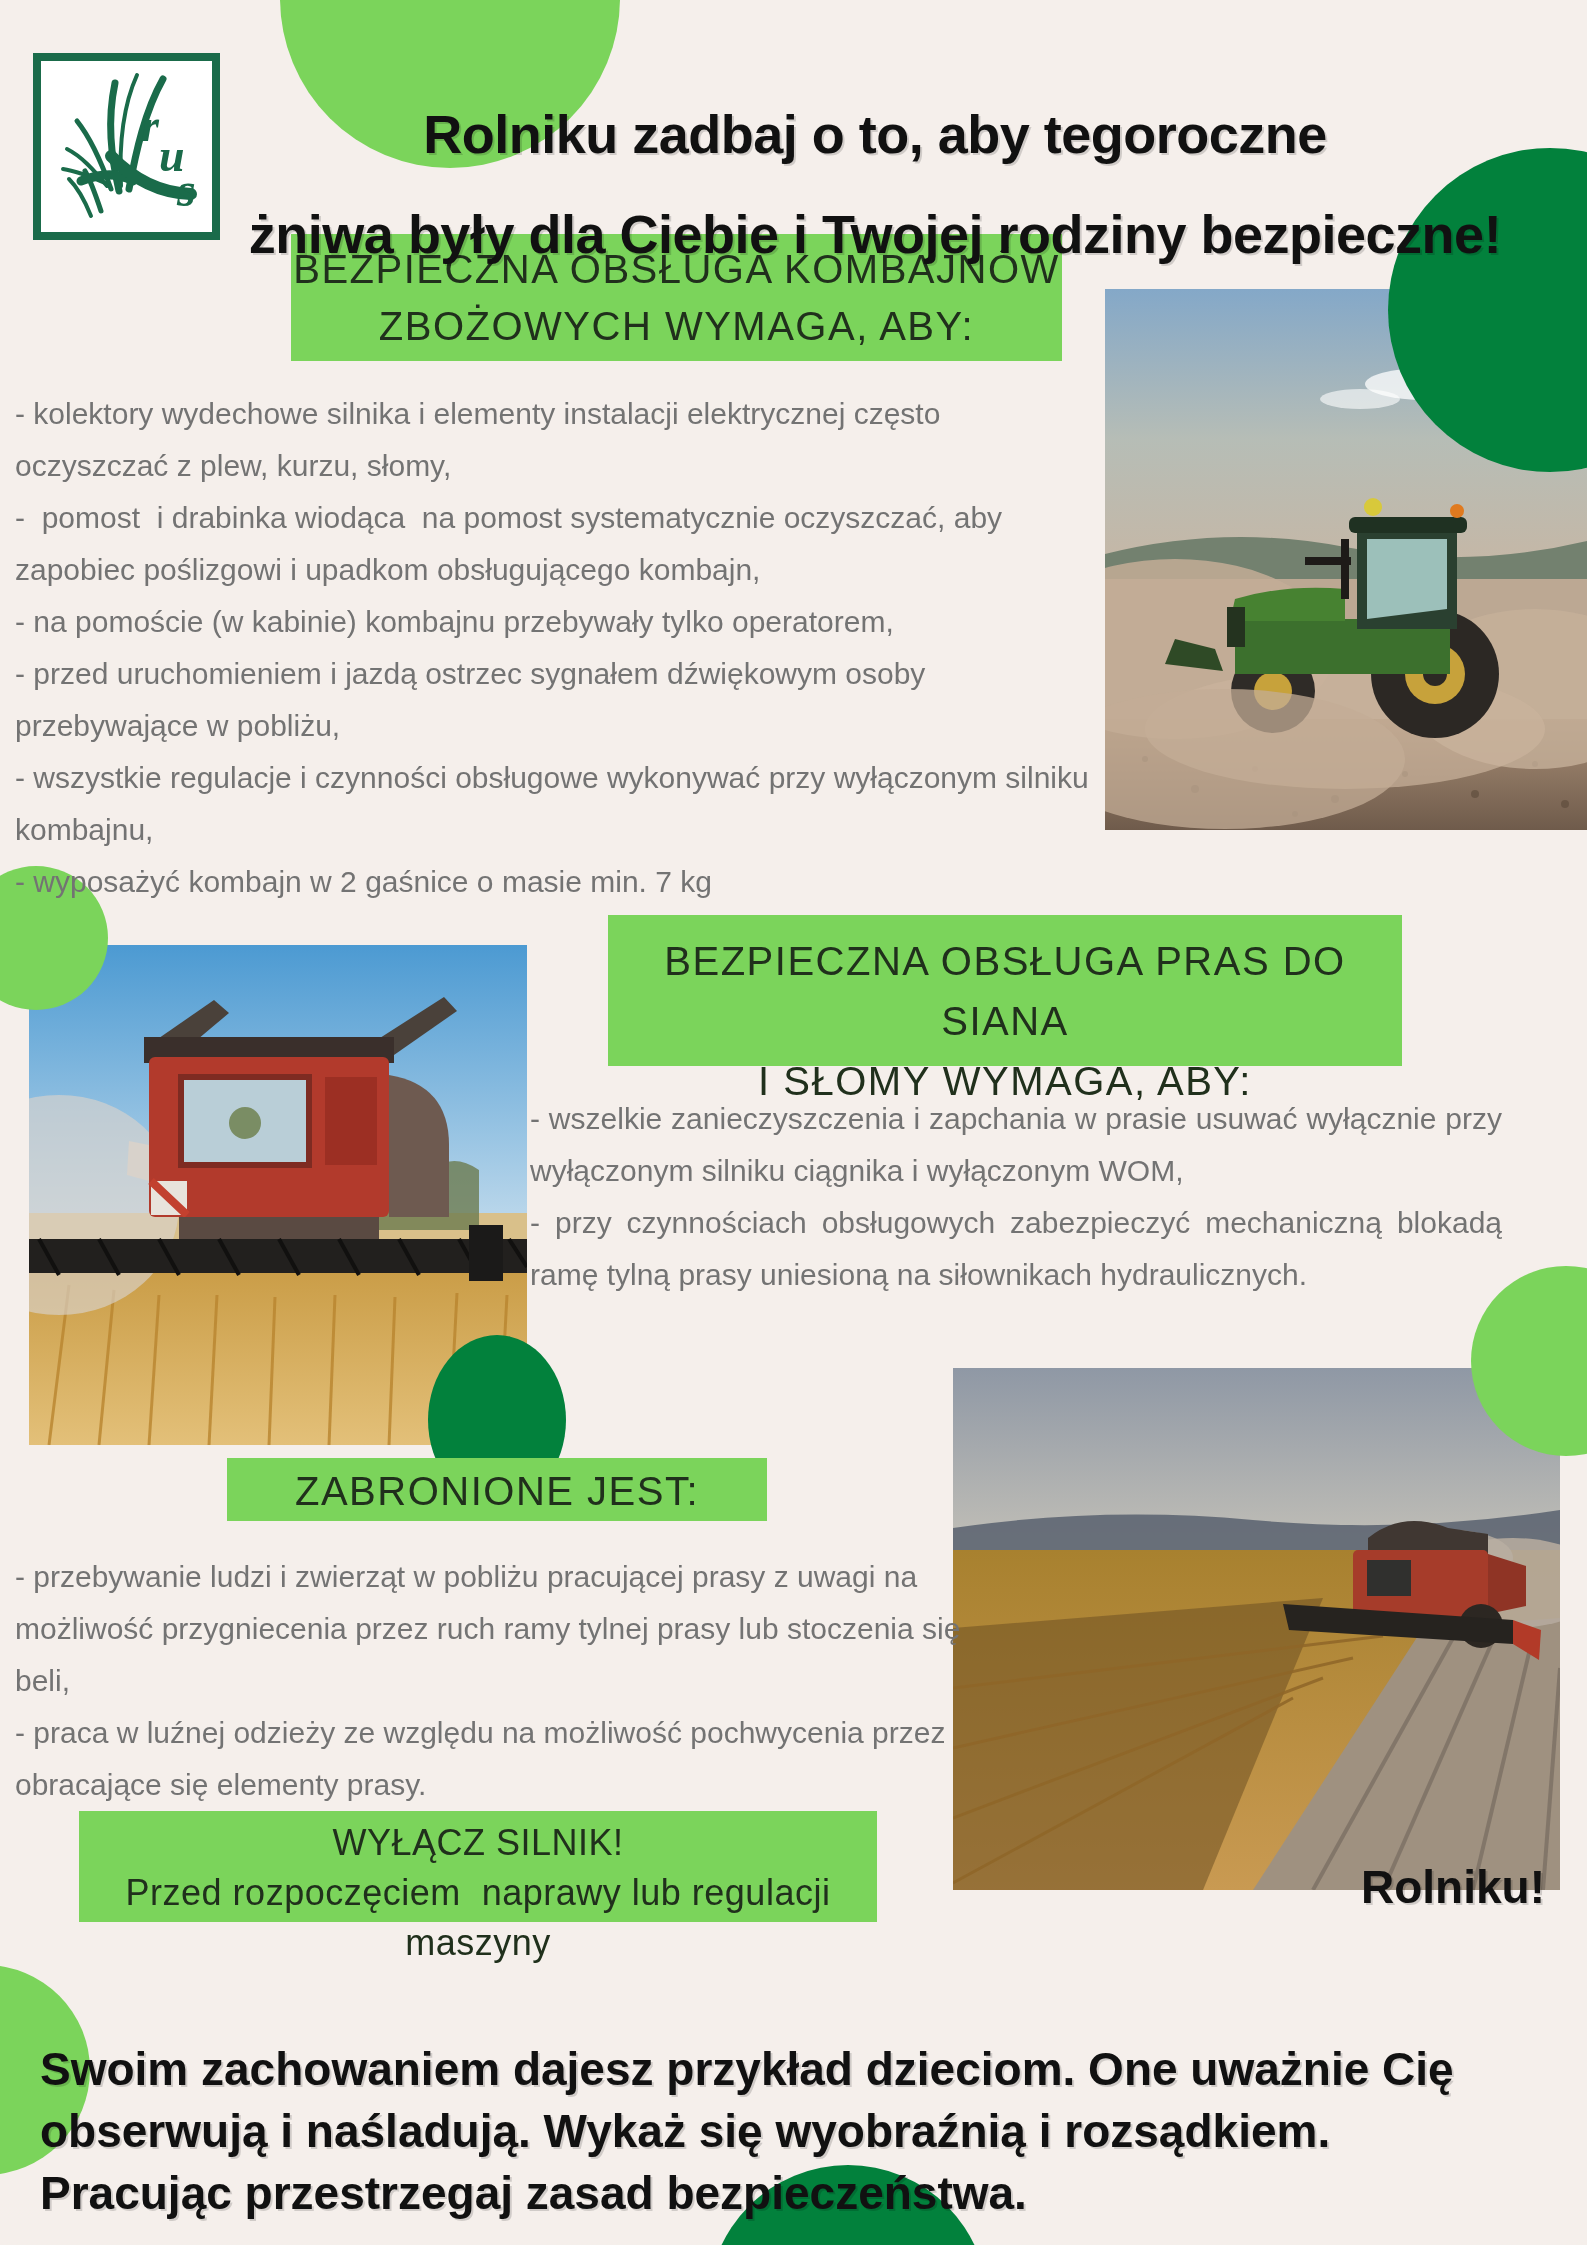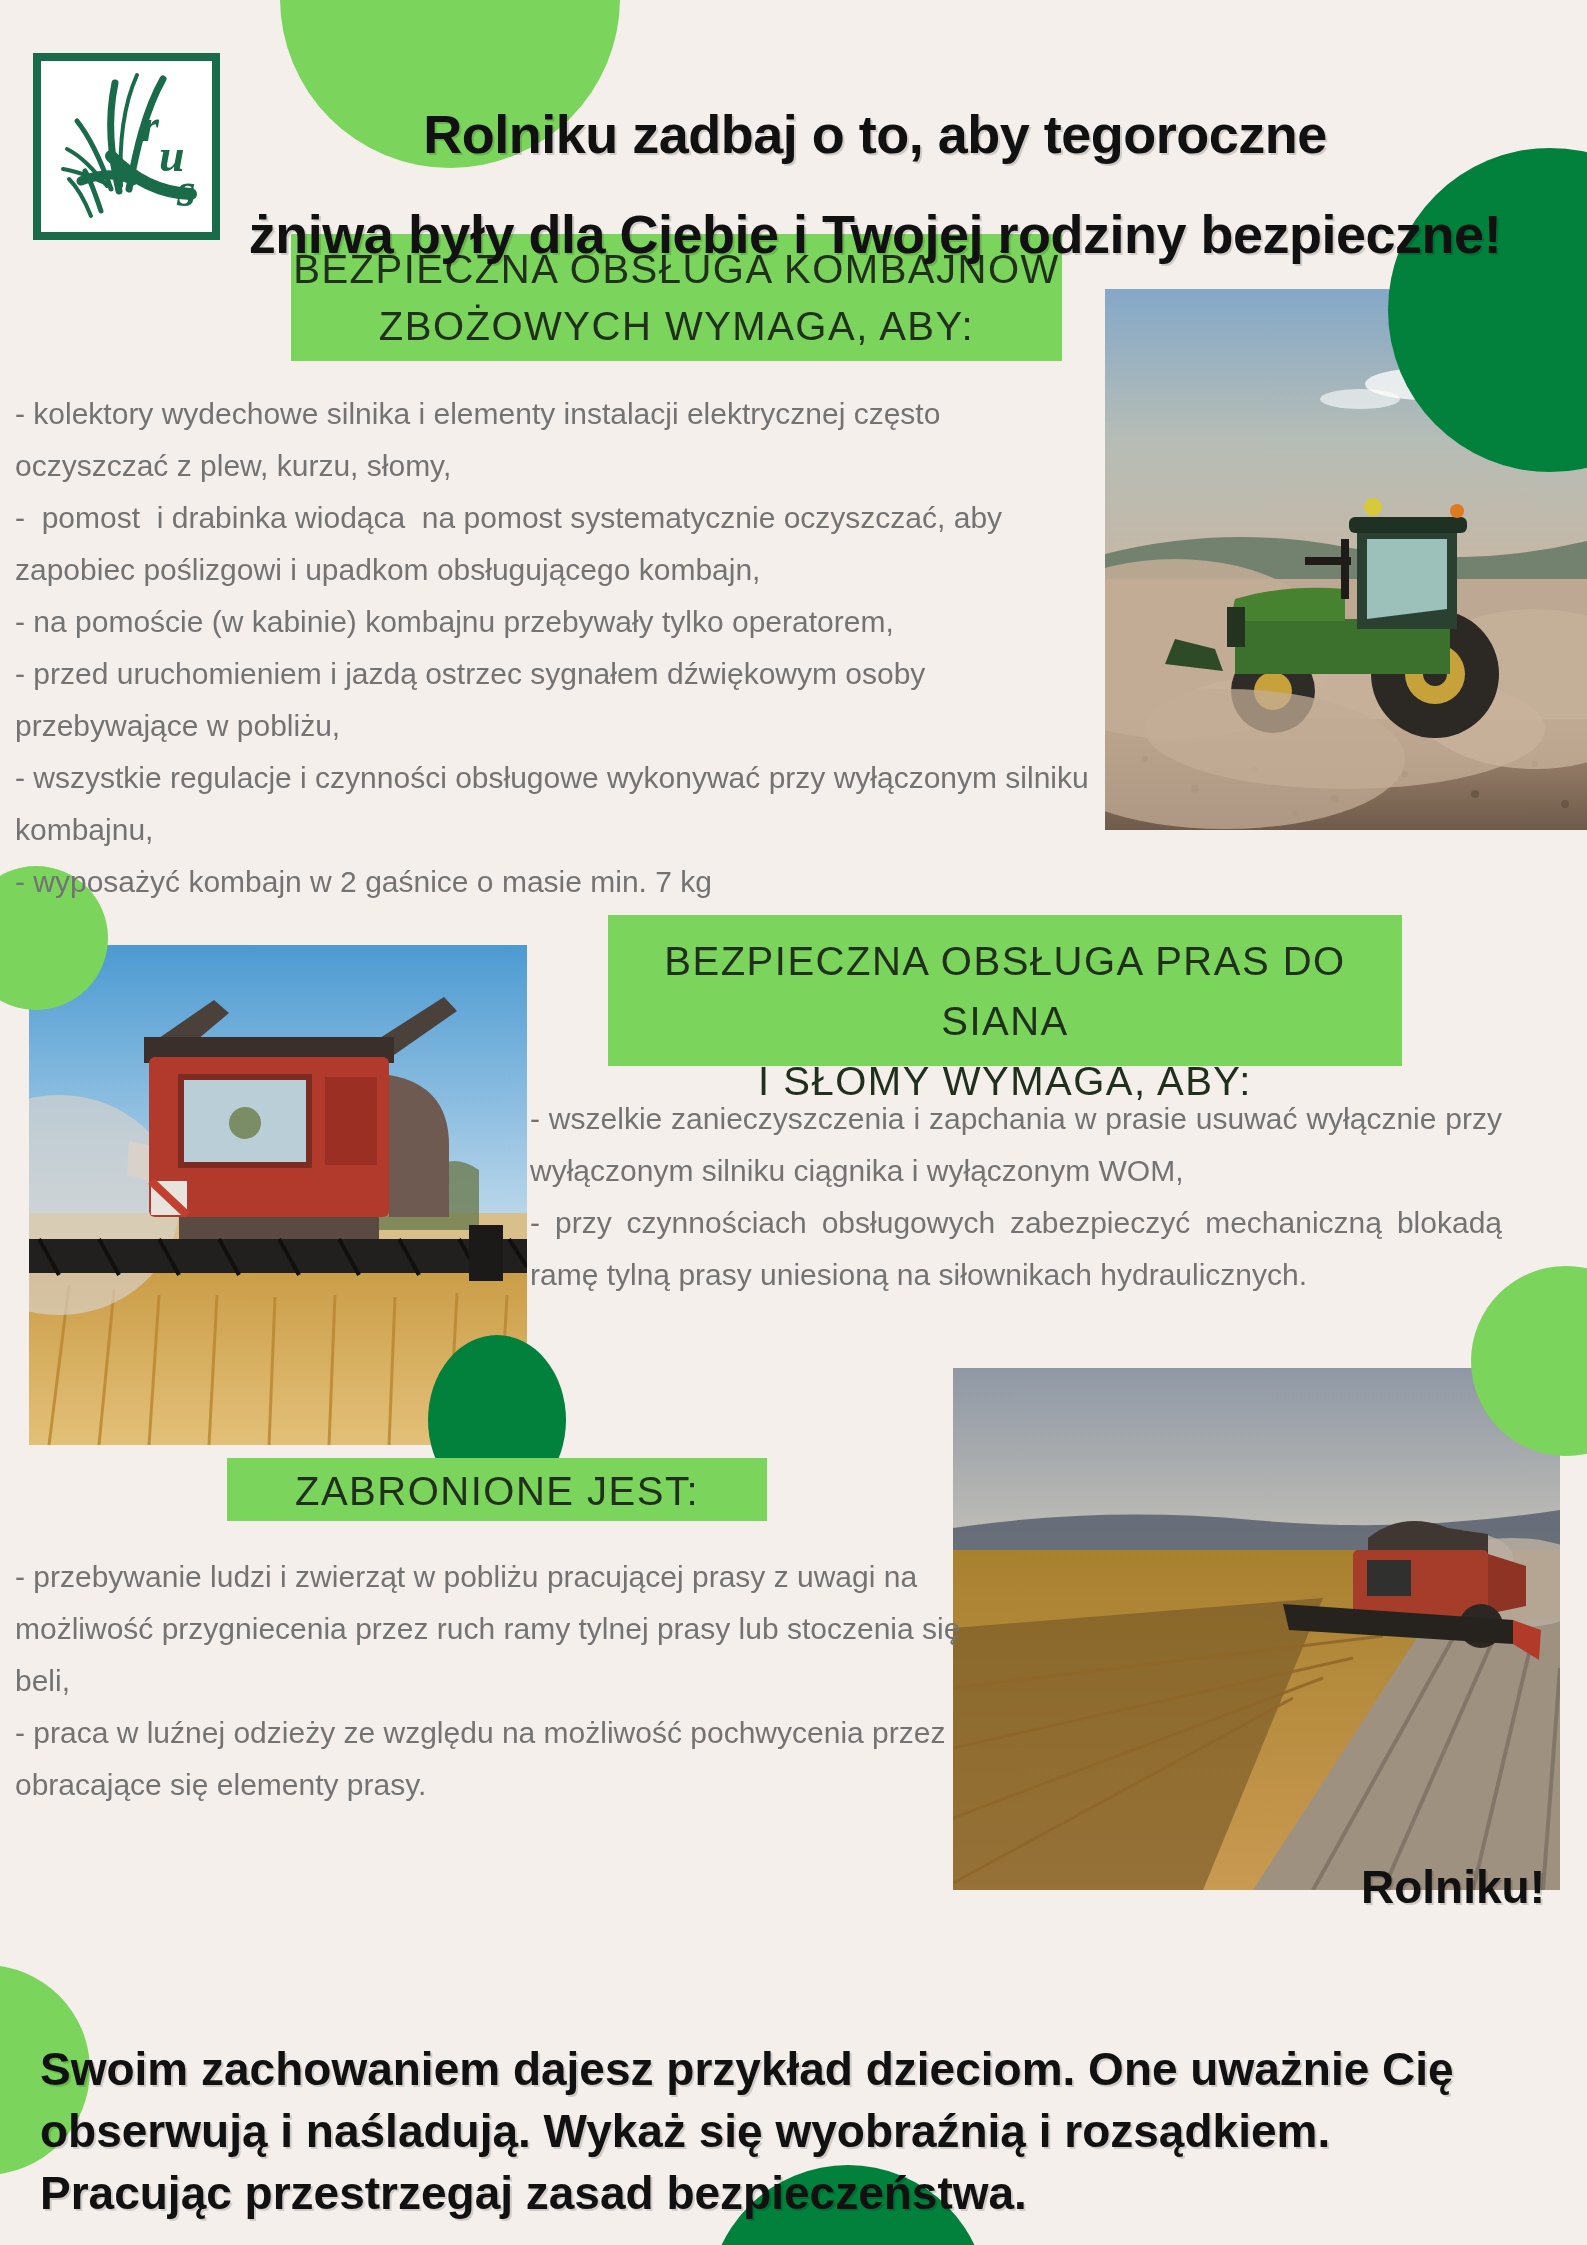--- a/index.html
+++ b/index.html
@@ -314,20 +314,24 @@
         <rect x="400" y="182" width="135" height="70" rx="5" fill="#a63c2a"></rect>
         <rect x="414" y="192" width="44" height="36" fill="#30302e"></rect>
         <path d="M535,186 l38,12 l0,40 l-38,8 Z" fill="#8f3425"></path>
         <circle cx="528" cy="258" r="22" fill="#2c2722"></circle>
         <polygon points="330,236 560,252 560,276 336,262" fill="#26231f"></polygon>
         <polygon points="560,252 588,262 586,292 560,276" fill="#b23a28"></polygon>
       </g>
     </svg>
   </div>
 
+  <div class="abs green-box warnbox">
+    <div class="bind-text">WYŁĄCZ SILNIK!</div>
+    <div class="bind-text">Przed rozpoczęciem  naprawy lub regulacji maszyny</div>
+  </div>
 
   <div class="abs footer-heading bind-text">Rolniku!</div>
   <div class="abs footer-lines">
     <div class="bind-text">Swoim zachowaniem dajesz przykład dzieciom. One uważnie Cię</div>
     <div class="bind-text">obserwują i naśladują. Wykaż się wyobraźnią i rozsądkiem.</div>
     <div class="bind-text">Pracując przestrzegaj zasad bezpieczeństwa.</div>
   </div>
 
 </div>
 

